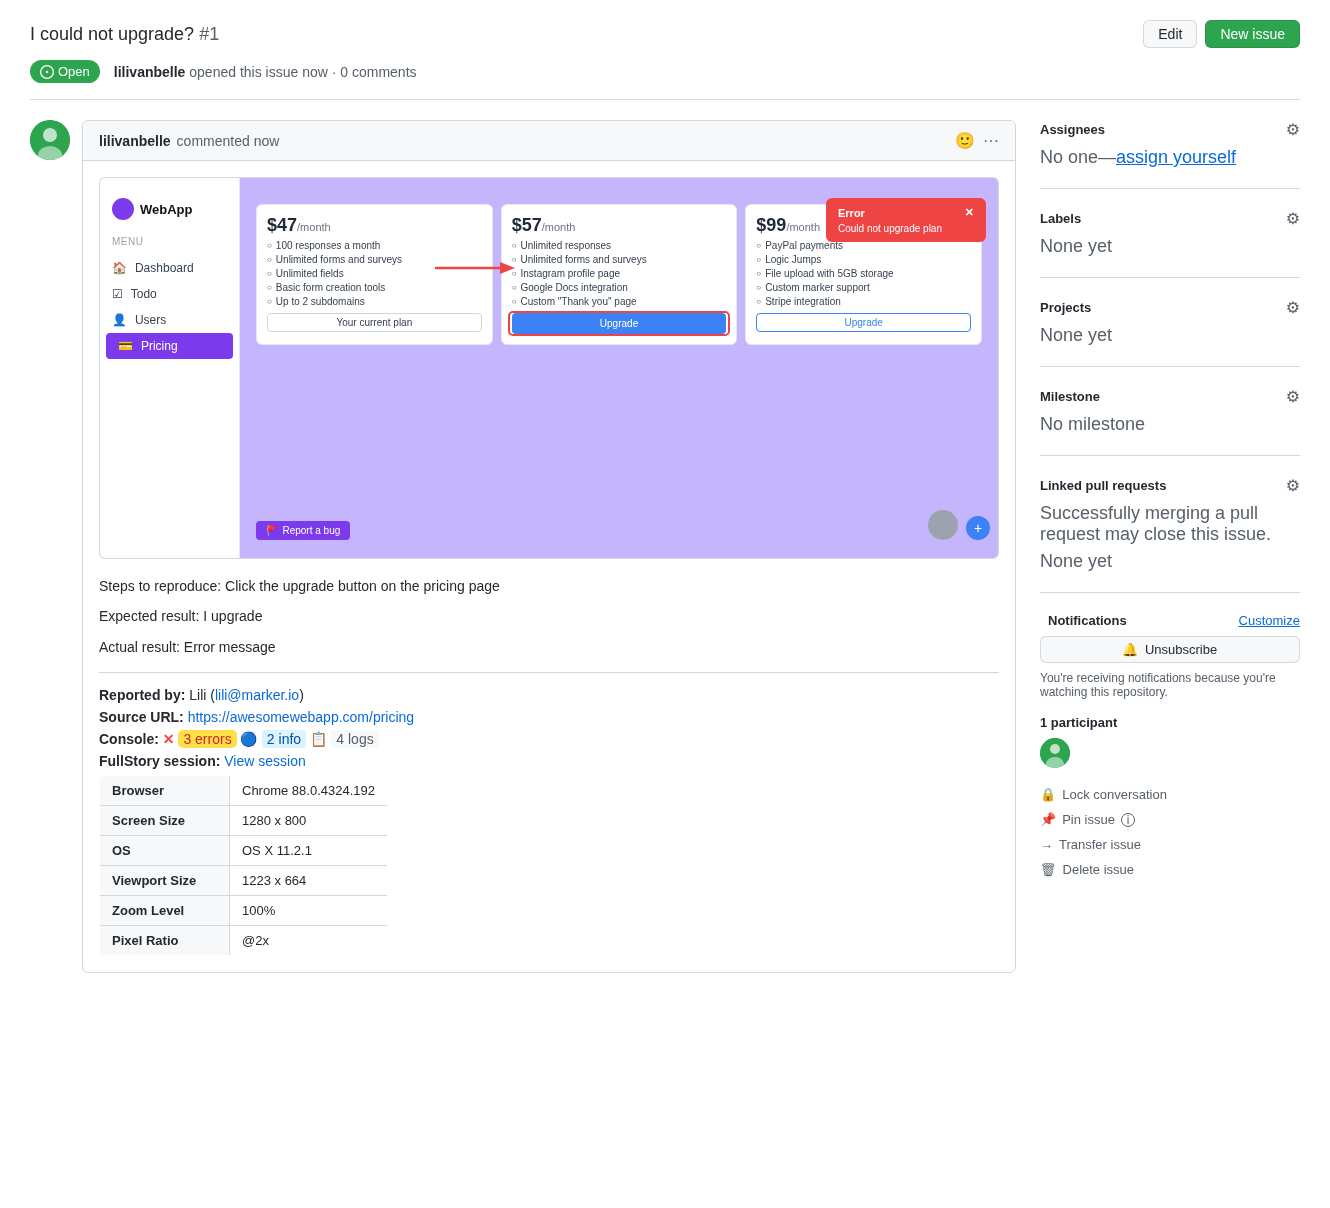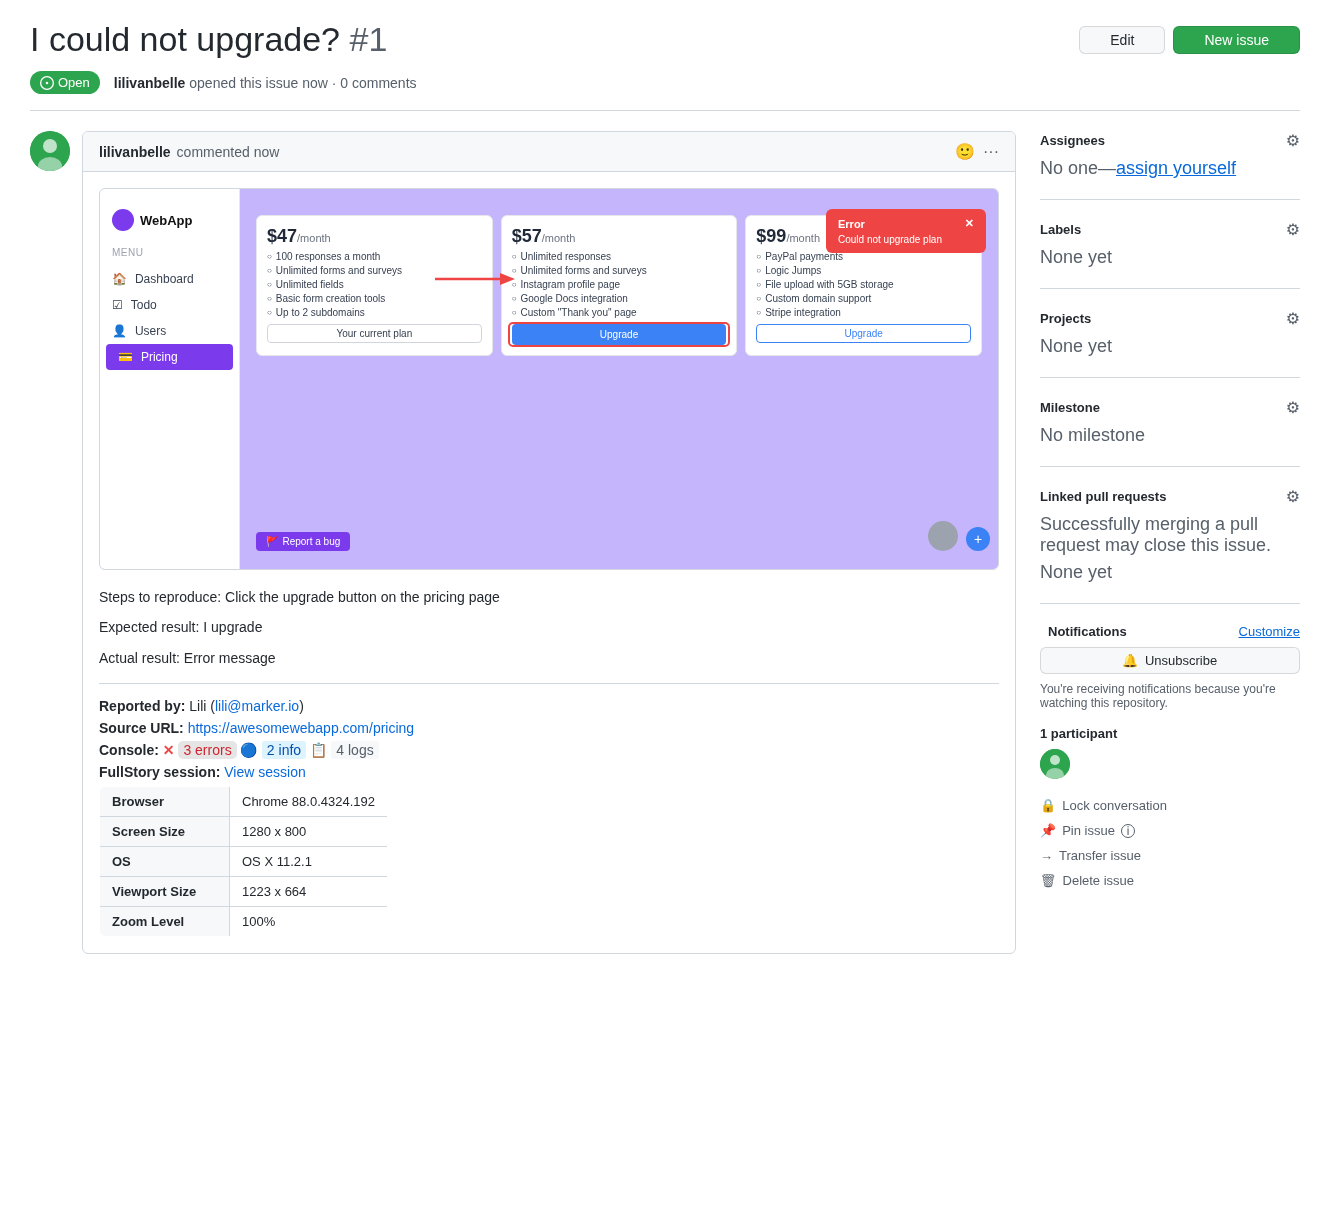--- a/index.html
+++ b/index.html
@@ -1,22 +1,22 @@
 <!DOCTYPE html>
 <html><head>
   <meta charset="utf-8">
   <style>
     * { box-sizing: border-box; margin: 0; padding: 0; }
     body { font-family: -apple-system, BlinkMacSystemFont, "Segoe UI", Helvetica, Arial, sans-serif; font-size: 14px; color: #24292f; background: #fff; }
     .page { max-width: 1330px; margin: 0 auto; padding: 20px 30px; }
     .page-header { display: flex; align-items: center; justify-content: space-between; margin-bottom: 12px; }
-    .page-title { font-size: 34px; font-weight: 400; color: #24292f; }
+    .page-title { font-size: 18px; font-weight: 400; color: #24292f; }
     .page-title .issue-number { color: #57606a; font-weight: 300; }
     .header-actions { display: flex; gap: 8px; }
-    .btn { padding: 5px 30px; border-radius: 6px; font-size: 14px; cursor: pointer; border: 1px solid; font-weight: 500; }
+    .btn { padding: 5px 14px; border-radius: 6px; font-size: 14px; cursor: pointer; border: 1px solid; font-weight: 500; }
     .btn-default { background: #f6f8fa; border-color: rgba(31,35,40,0.15); color: #24292f; }
     .btn-primary { background: #2da44e; border-color: rgba(31,35,40,0.15); color: #fff; }
     .issue-meta { display: flex; align-items: center; gap: 14px; margin-bottom: 20px; padding-bottom: 16px; border-bottom: 1px solid #d0d7de; }
     .badge-open { background: #2da44e; color: #fff; padding: 4px 10px; border-radius: 20px; font-size: 13px; font-weight: 500; display: flex; align-items: center; gap: 4px; }
     .badge-open svg { width: 14px; height: 14px; fill: currentColor; }
     .meta-text { color: #57606a; font-size: 14px; }
     .meta-text strong { color: #24292f; }
     .content-area { display: flex; gap: 24px; }
     .main-column { flex: 1; min-width: 0; }
     .sidebar-column { width: 260px; flex-shrink: 0; }
@@ -52,21 +52,21 @@
     .error-modal-body { font-size: 10px; }
     .report-bug-btn { position: absolute; bottom: 10px; left: 16px; background: #7c3aed; color: #fff; font-size: 10px; padding: 4px 10px; border-radius: 4px; display: flex; align-items: center; gap: 4px; }
     .user-avatar-small { position: absolute; bottom: 10px; right: 40px; width: 30px; height: 30px; background: #9ca3af; border-radius: 50%; }
     .plus-btn { position: absolute; bottom: 10px; right: 8px; background: #3b82f6; color: #fff; width: 24px; height: 24px; border-radius: 50%; display: flex; align-items: center; justify-content: center; font-size: 14px; }
     .comment-text { font-size: 14px; color: #24292f; line-height: 1.6; }
     .comment-text p { margin-bottom: 8px; }
     .divider-line { border: none; border-top: 1px solid #d0d7de; margin: 14px 0; }
     .info-row { margin-bottom: 6px; font-size: 14px; }
     .info-label { font-weight: 600; }
     .info-link { color: #0969da; text-decoration: none; }
-    .badge-error { background: #e5e5e5; color: #d1242f; padding: 1px 5px; border-radius: 5px; }
+    .badge-error { background: #fde047; color: #d1242f; padding: 1px 5px; border-radius: 5px; }
     .badge-info { background: #ddf4ff; color: #0550ae; padding: 1px 5px; border-radius: 3px; }
     .badge-log { background: #f6f8fa; color: #57606a; padding: 1px 5px; border-radius: 3px; }
     .view-session-link { color: #0969da; text-decoration: none; }
     .data-table { border-collapse: collapse; border: 1px solid #d0d7de; border-radius: 6px; overflow: hidden; font-size: 13px; }
     .data-table td { padding: 7px 12px; border: 1px solid #d0d7de; }
     .data-table td:first-child { font-weight: 600; background: #f6f8fa; width: 130px; }
     
     .sidebar-section { margin-bottom: 20px; padding-bottom: 20px; border-bottom: 1px solid #d0d7de; }
     .sidebar-section:last-child { border-bottom: none; }
     .sidebar-section-header { display: flex; align-items: center; justify-content: space-between; margin-bottom: 8px; }
@@ -219,21 +219,21 @@
                             <div class="upgrade-btn-blue">Upgrade</div>
                             <div style="position:absolute;top:-2px;left:-4px;right:-4px;bottom:-2px;border:2px solid #ef4444;border-radius:5px;pointer-events:none;"></div>
                           </div>
                         </div>
 
                         <div class="pricing-card">
                           <div class="pricing-price">$99<span>/month</span></div>
                           <div class="pricing-feature">PayPal payments</div>
                           <div class="pricing-feature">Logic Jumps</div>
                           <div class="pricing-feature">File upload with 5GB storage</div>
-                          <div class="pricing-feature">Custom domain support</div>
+                          <div class="pricing-feature">Custom marker support</div>
                           <div class="pricing-feature">Stripe integration</div>
                           <div class="upgrade-btn-outline">Upgrade</div>
                         </div>
                       </div>
                     </div>
 
                     <div style="position:absolute;bottom:8px;left:0;right:0;display:flex;align-items:center;justify-content:space-between;padding:0 12px;">
                       <div class="report-bug-btn">
                         <span>🚩</span>
                         <span>Report a bug</span>
@@ -295,20 +295,24 @@
                     <td>OS</td>
                     <td>OS X 11.2.1</td>
                   </tr>
                   <tr>
                     <td>Viewport Size</td>
                     <td>1223 x 664</td>
                   </tr>
                   <tr>
                     <td>Zoom Level</td>
                     <td>100%</td>
+                  </tr>
+                  <tr>
+                    <td>Pixel Ratio</td>
+                    <td>@2x</td>
                   </tr>
                 </tbody>
             </table>
           </div>
         </div>
       </div>
     </div>
 
     <div class="sidebar-column">
 

